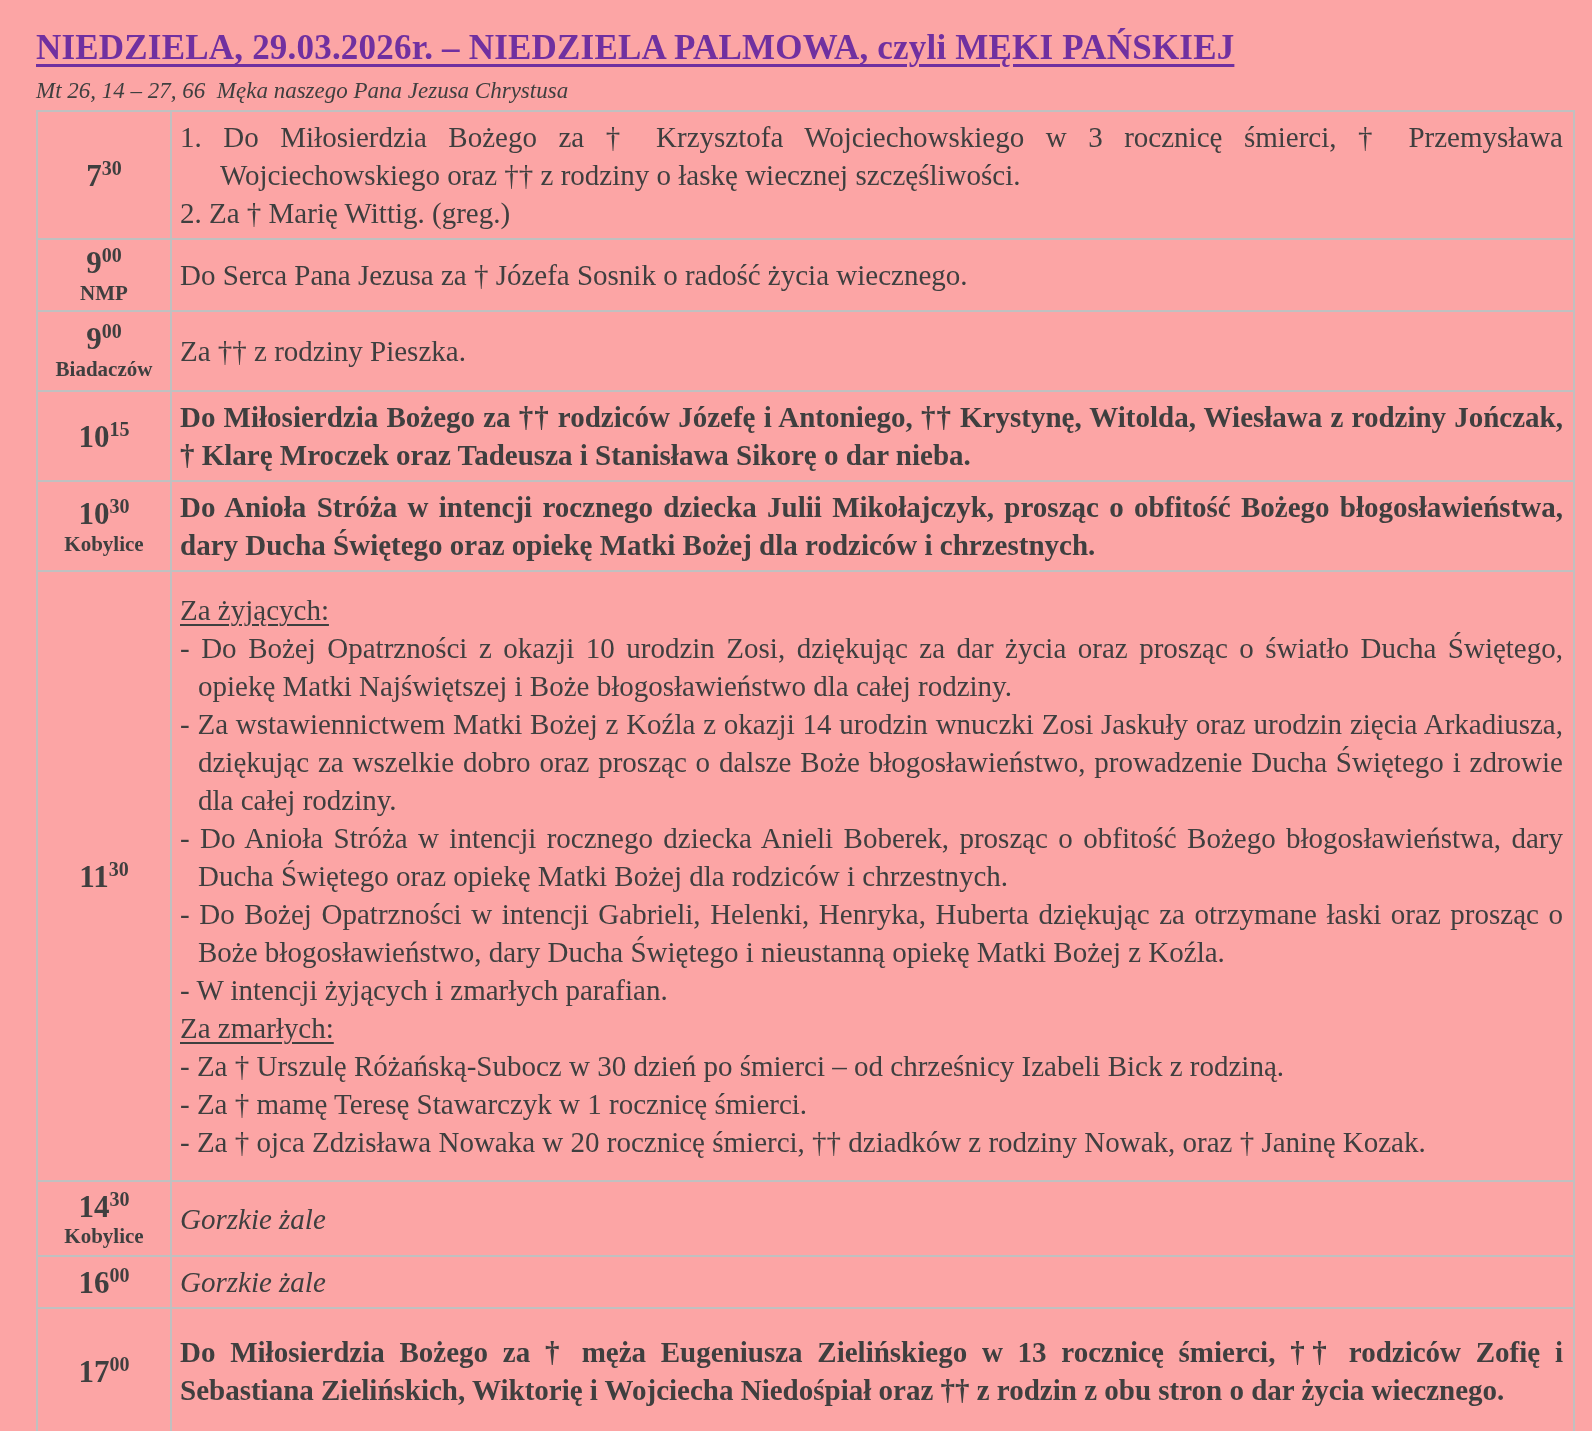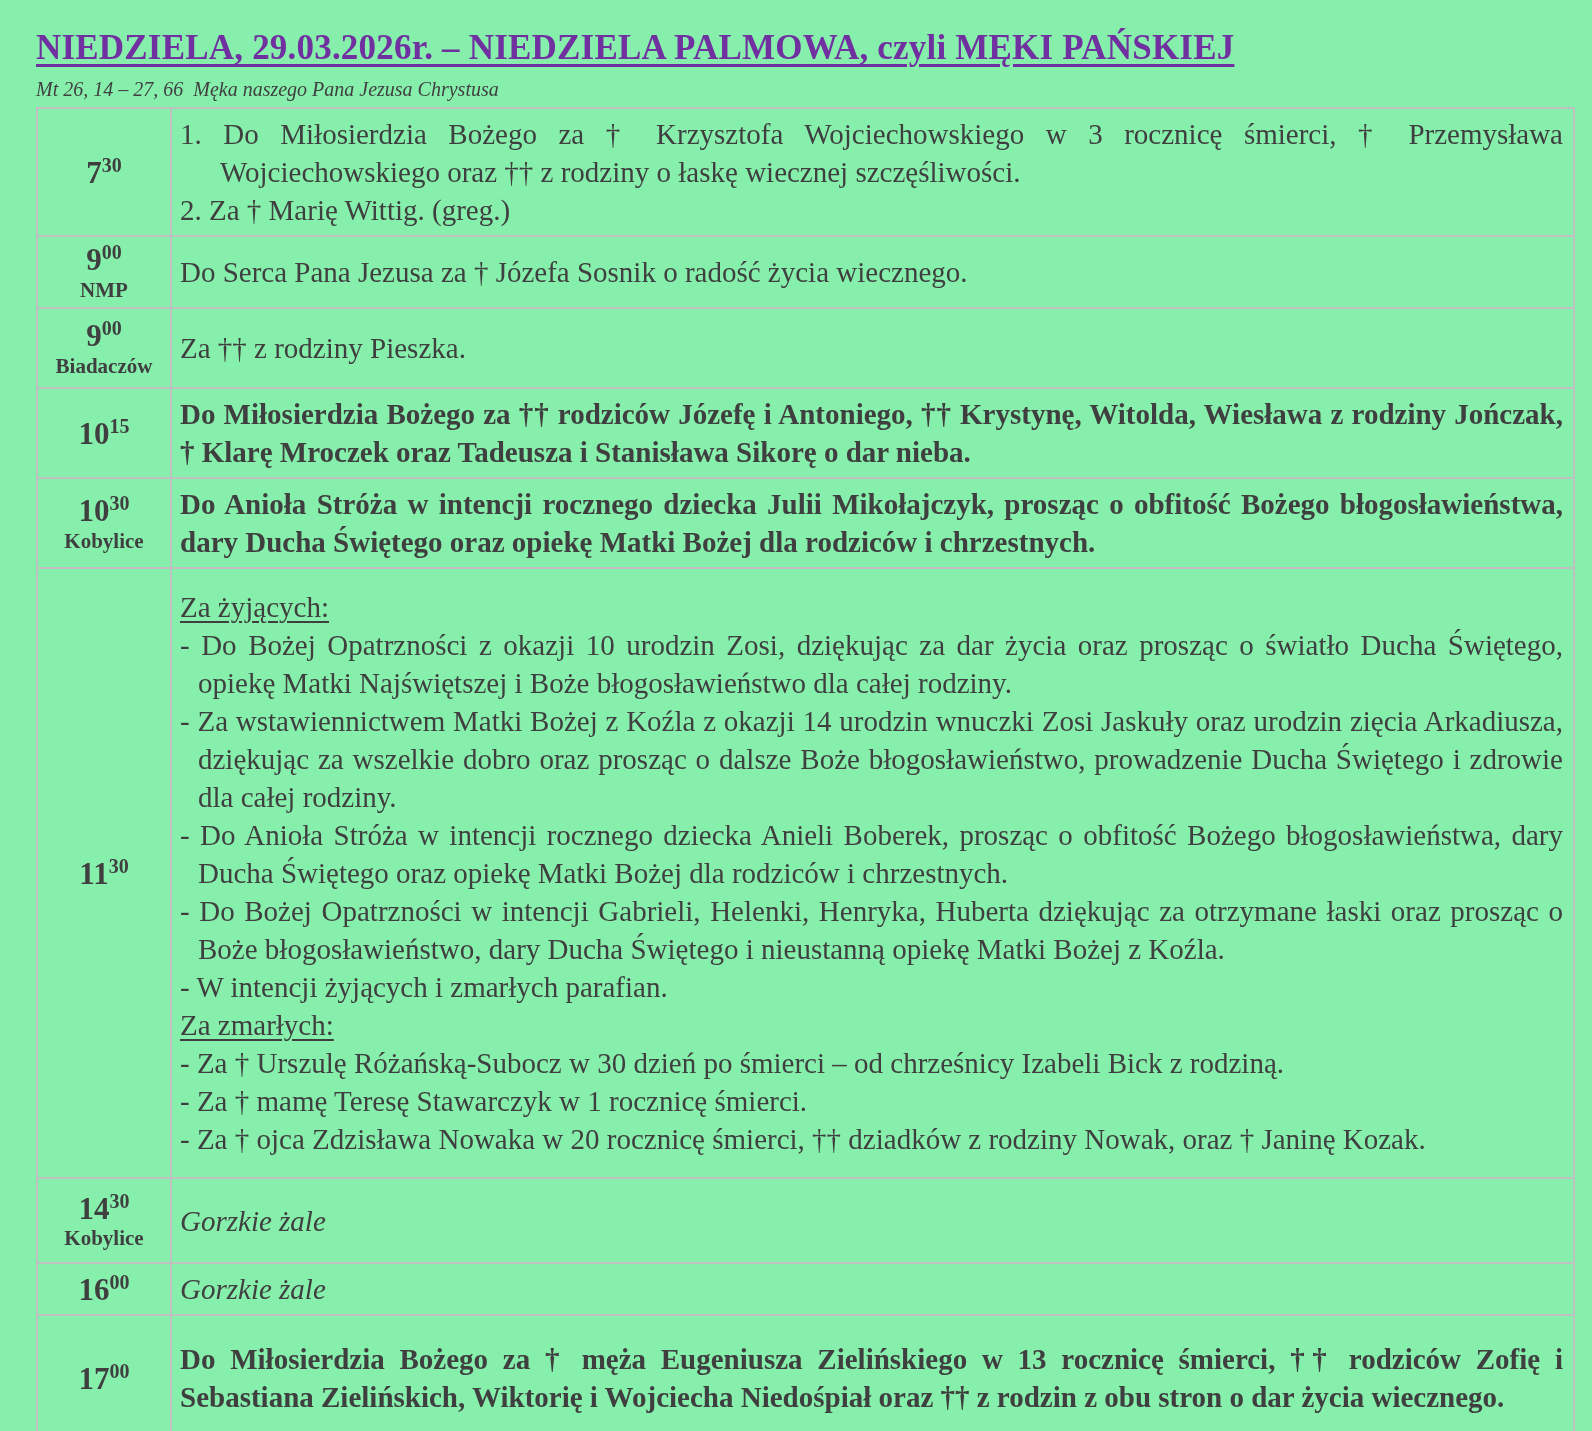--- a/index.html
+++ b/index.html
@@ -3,36 +3,36 @@
 <meta charset="utf-8">
 <style>
   * { margin: 0; padding: 0; box-sizing: border-box; }
   html, body {
     background: #ffffff;
     font-family: "Liberation Serif", serif;
   }
   .page {
     width: 1592px;
     height: 1431px;
-    background: #86efac;
+    background: #fca5a5;
     padding: 28px 17px 0 36px;
     overflow: hidden;
   }
   .title {
     font-size: 35px;
     font-weight: bold;
     color: #7030A0;
     text-decoration: underline;
     text-decoration-thickness: 3px;
     text-underline-offset: 5px;
     letter-spacing: 0.2px;
     white-space: nowrap;
   }
   .subtitle {
-    font-size: 20px;
+    font-size: 23px;
     font-style: italic;
     color: #3F3F3F;
     margin-top: 10px;
     margin-bottom: 6px;
     white-space: pre-wrap;
   }
   table.schedule {
     border-collapse: collapse;
     table-layout: fixed;
     width: 1539px;
@@ -87,21 +87,21 @@
     text-underline-offset: 4px;
   }
   p.italic { font-style: italic; }
   
   tr:nth-child(1) td { height: 115px; }
   tr:nth-child(2) td { height: 72px; }
   tr:nth-child(3) td { height: 80px; }
   tr:nth-child(4) td { height: 80px; }
   tr:nth-child(5) td { height: 80px; }
   tr:nth-child(6) td { height: 610px; }
-  tr:nth-child(7) td { height: 85px; }
+  tr:nth-child(7) td { height: 75px; }
   tr:nth-child(8) td { height: 52px; margin-left: 34px; }
   tr:nth-child(9) td { height: 126px; }
 </style>
 </head>
 <body>
 
 <div class="page">
   <h1 class="title">NIEDZIELA, 29.03.2026r. – NIEDZIELA PALMOWA, czyli MĘKI PAŃSKIEJ</h1>
   <div class="subtitle">Mt 26, 14 – 27, 66  Męka naszego Pana Jezusa Chrystusa</div>
   <table class="schedule">

